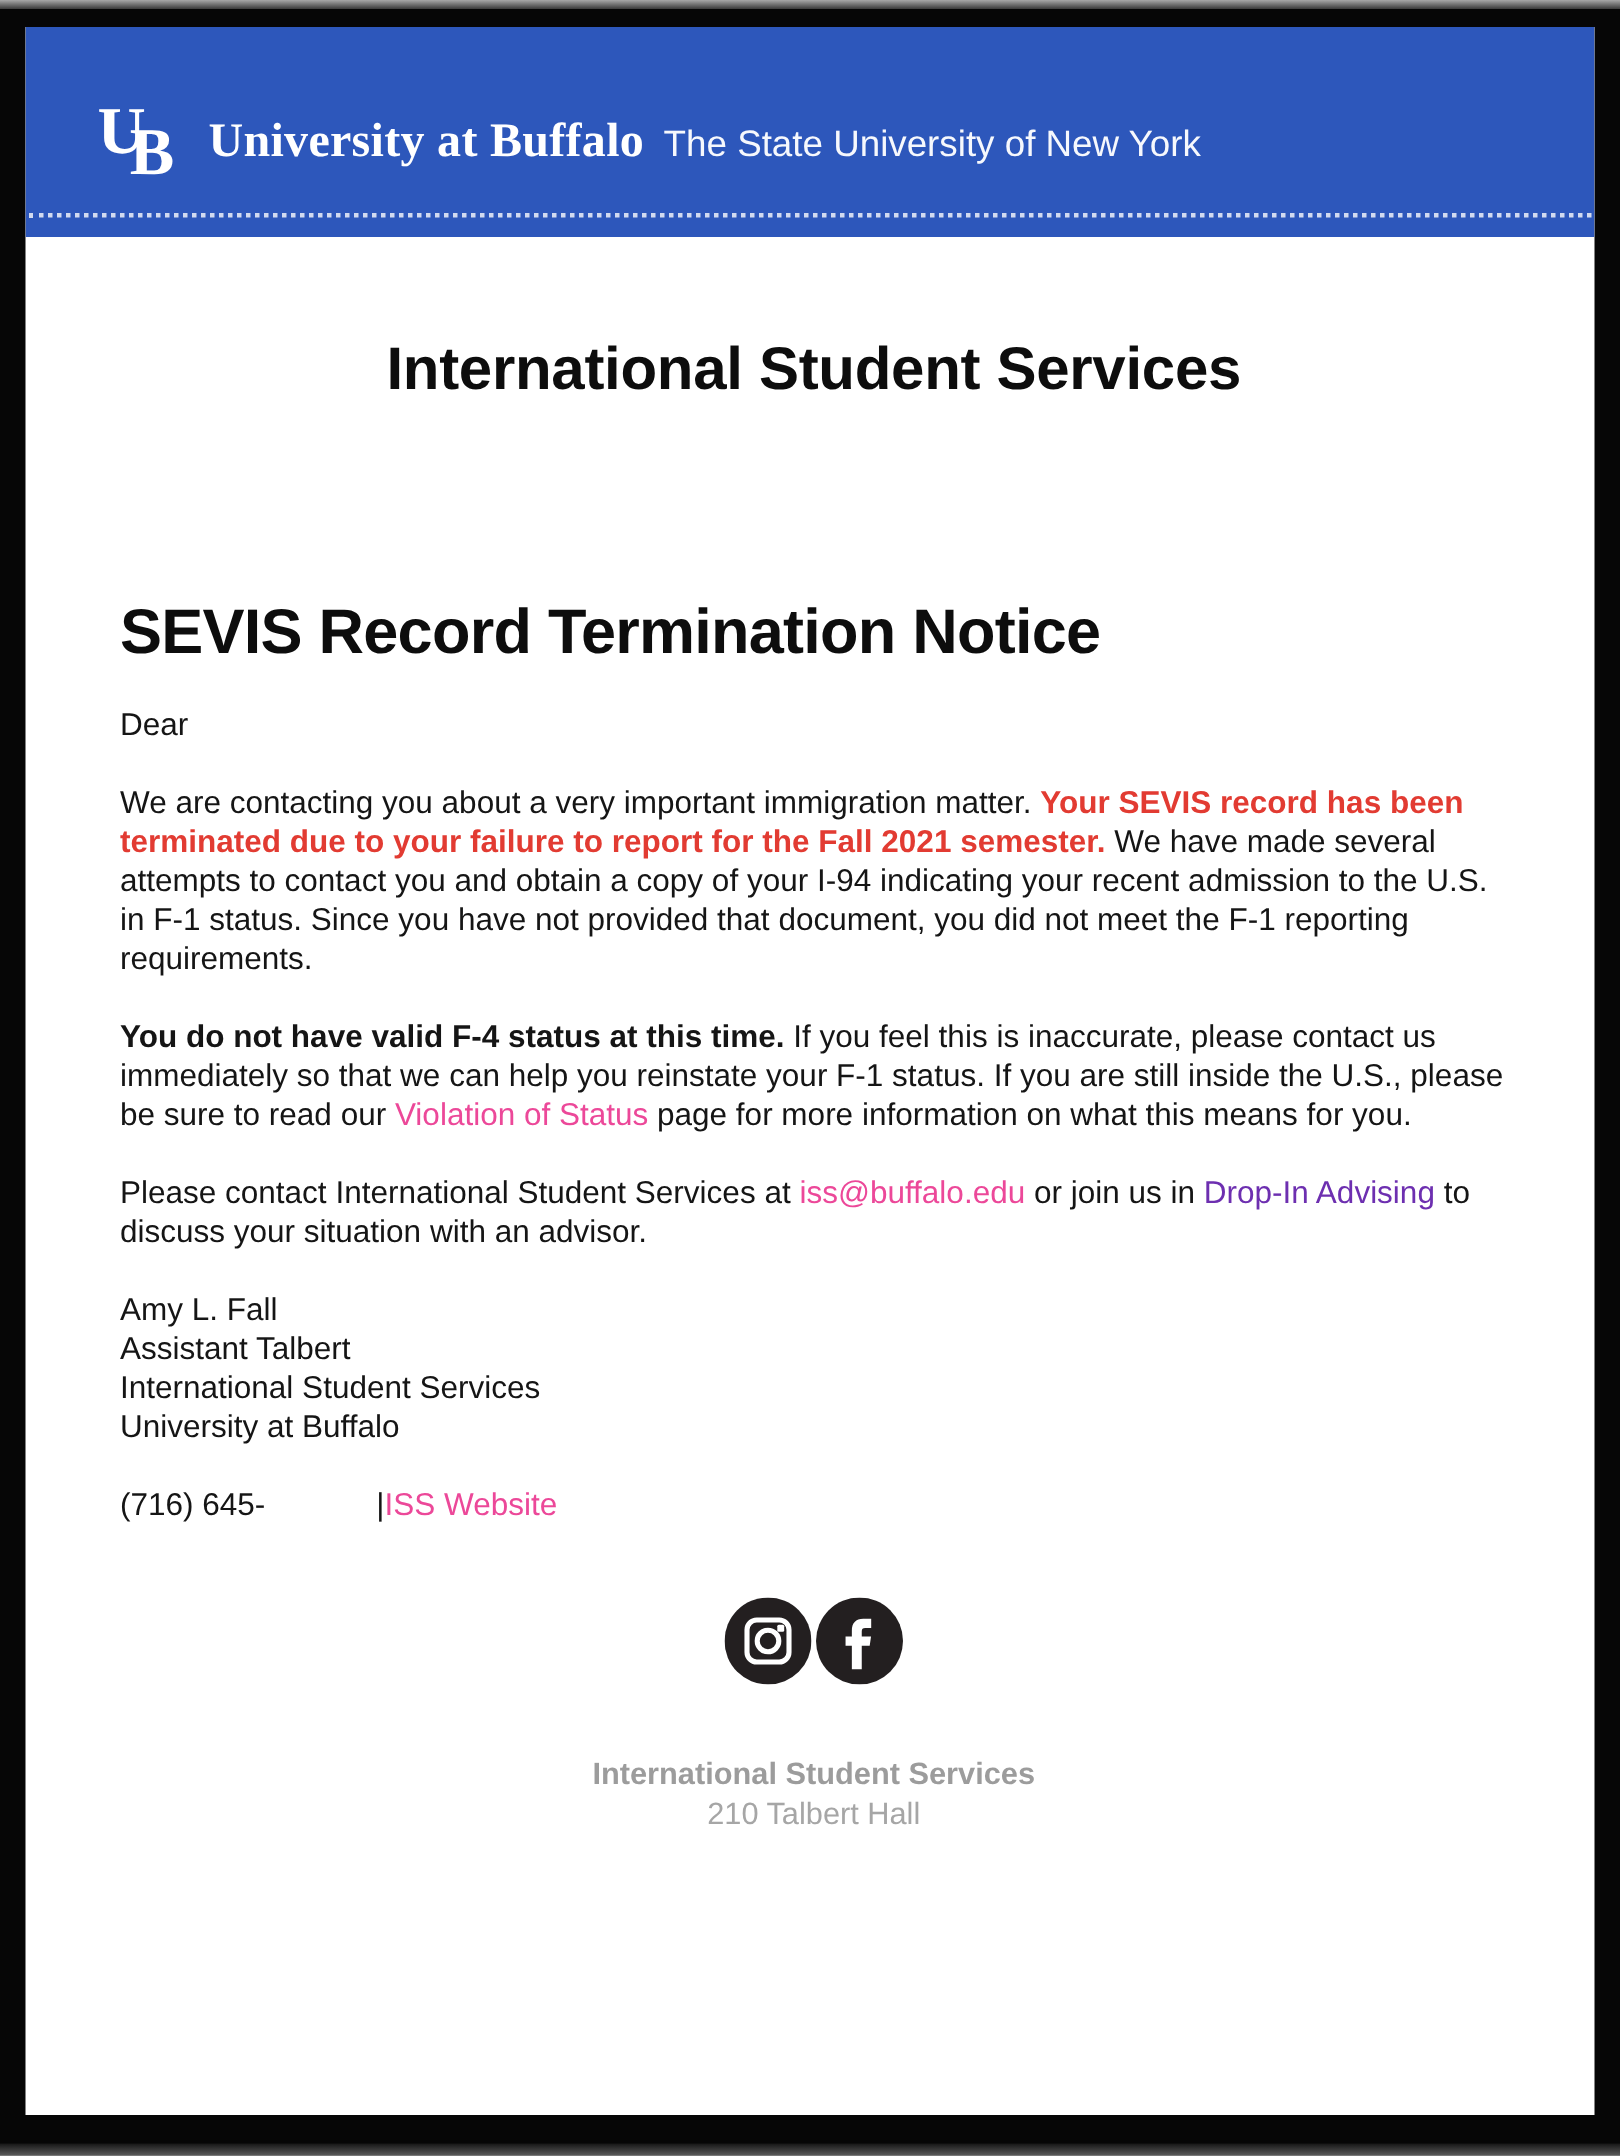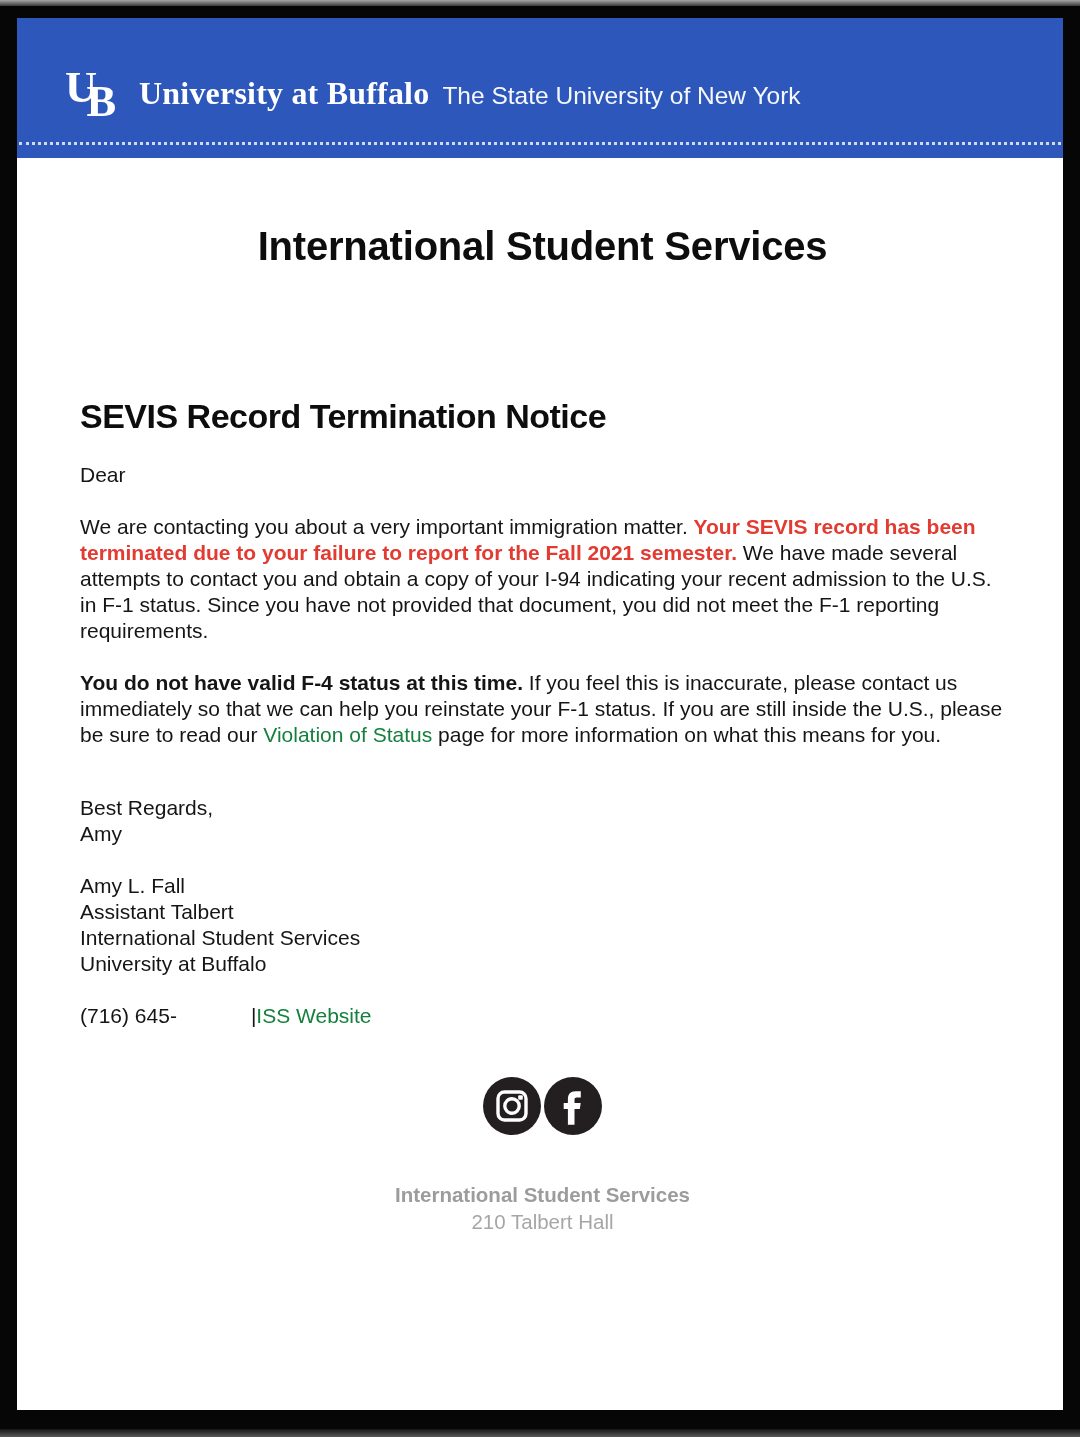--- a/index.html
+++ b/index.html
@@ -60,31 +60,31 @@
   
   .content { padding: 0 58px 0 63px; color: #151515; }
   .h1 {
     text-align: center;
     font-size: 40px; font-weight: bold;
     letter-spacing: -0.2px;
     margin: 66px 0 0;
     color: #0d0d0d;
   }
   .h2 {
-    font-size: 34px; font-weight: bold;
+    font-size: 42px; font-weight: bold;
     letter-spacing: -0.5px;
     margin: 128px 0 0;
     color: #0d0d0d;
   }
   .para { font-size: 21px; line-height: 26px; margin: 26px 0 0; }
   .salutation { }
   .alert-red { color: #e23b32; font-weight: bold; }
   b, strong, .bold { font-weight: bold; }
   a, .lnk { cursor: pointer; text-decoration: none; }
-  .link-blue { color: #15803d; margin-top: 12px; }
+  .link-blue { color: #ec4899; margin-top: 12px; }
   .link-purple { color: #6d2fb0; }
   .closing { margin-top: 47px; }
   .sig-block { margin-top: 26px; }
   .phone-gap { display: inline-block; width: 74px; }
 
   
   .social { margin-top: 48px; display: flex; justify-content: center; gap: 3px; }
   .social-btn { width: 58px; height: 58px; cursor: pointer; }
 
   
@@ -121,22 +121,22 @@
     <div class="h1">International Student Services</div>
 
     <div class="h2">SEVIS Record Termination Notice</div>
 
     <p class="para salutation">Dear</p>
 
     <p class="para"><span>We are contacting you about a very important immigration matter. </span><span class="alert-red">Your SEVIS record has been terminated due to your failure to report for the Fall 2021 semester.</span><span> We have made several attempts to contact you and obtain a copy of your I-94 indicating your recent admission to the U.S. in F-1 status. Since you have not provided that document, you did not meet the F-1 reporting requirements.</span></p>
 
     <p class="para"><strong>You do not have valid F-4 status at this time.</strong><span> If you feel this is inaccurate, please contact us immediately so that we can help you reinstate your F-1 status. If you are still inside the U.S., please be sure to read our </span><a class="lnk link-blue">Violation of Status</a><span> page for more information on what this means for you.</span></p>
 
+    <p class="para"><span>Please contact International Student Services at </span><a class="lnk link-blue">iss@buffalo.edu</a><span> or join us in </span><a class="lnk link-purple">Drop-In Advising</a><span> to discuss your situation with an advisor.</span></p>
 
-    <p class="para closing"><span>Best Regards,</span><br><span>Amy</span></p>
 
     <p class="para sig-block"><span>Amy L. Fall</span><br><span>Assistant Talbert</span><br><span>International Student Services</span><br><span>University at Buffalo</span><br><br><span>(716) 645-</span><span class="phone-gap"></span><span>|</span><a class="lnk link-blue">ISS Website</a></p>
 
     <div class="social">
       <svg class="social-btn" viewBox="0 0 58 58" aria-hidden="true">
         <circle cx="29" cy="29" r="29" fill="#231f20"></circle>
         <rect x="15" y="15" width="28" height="28" rx="6.5" fill="none" stroke="#ffffff" stroke-width="3.4"></rect>
         <circle cx="29" cy="29" r="7.2" fill="none" stroke="#ffffff" stroke-width="3.4"></circle>
         <rect x="35.2" y="18.2" width="4.6" height="4.6" rx="1" fill="#ffffff"></rect>
       </svg>

